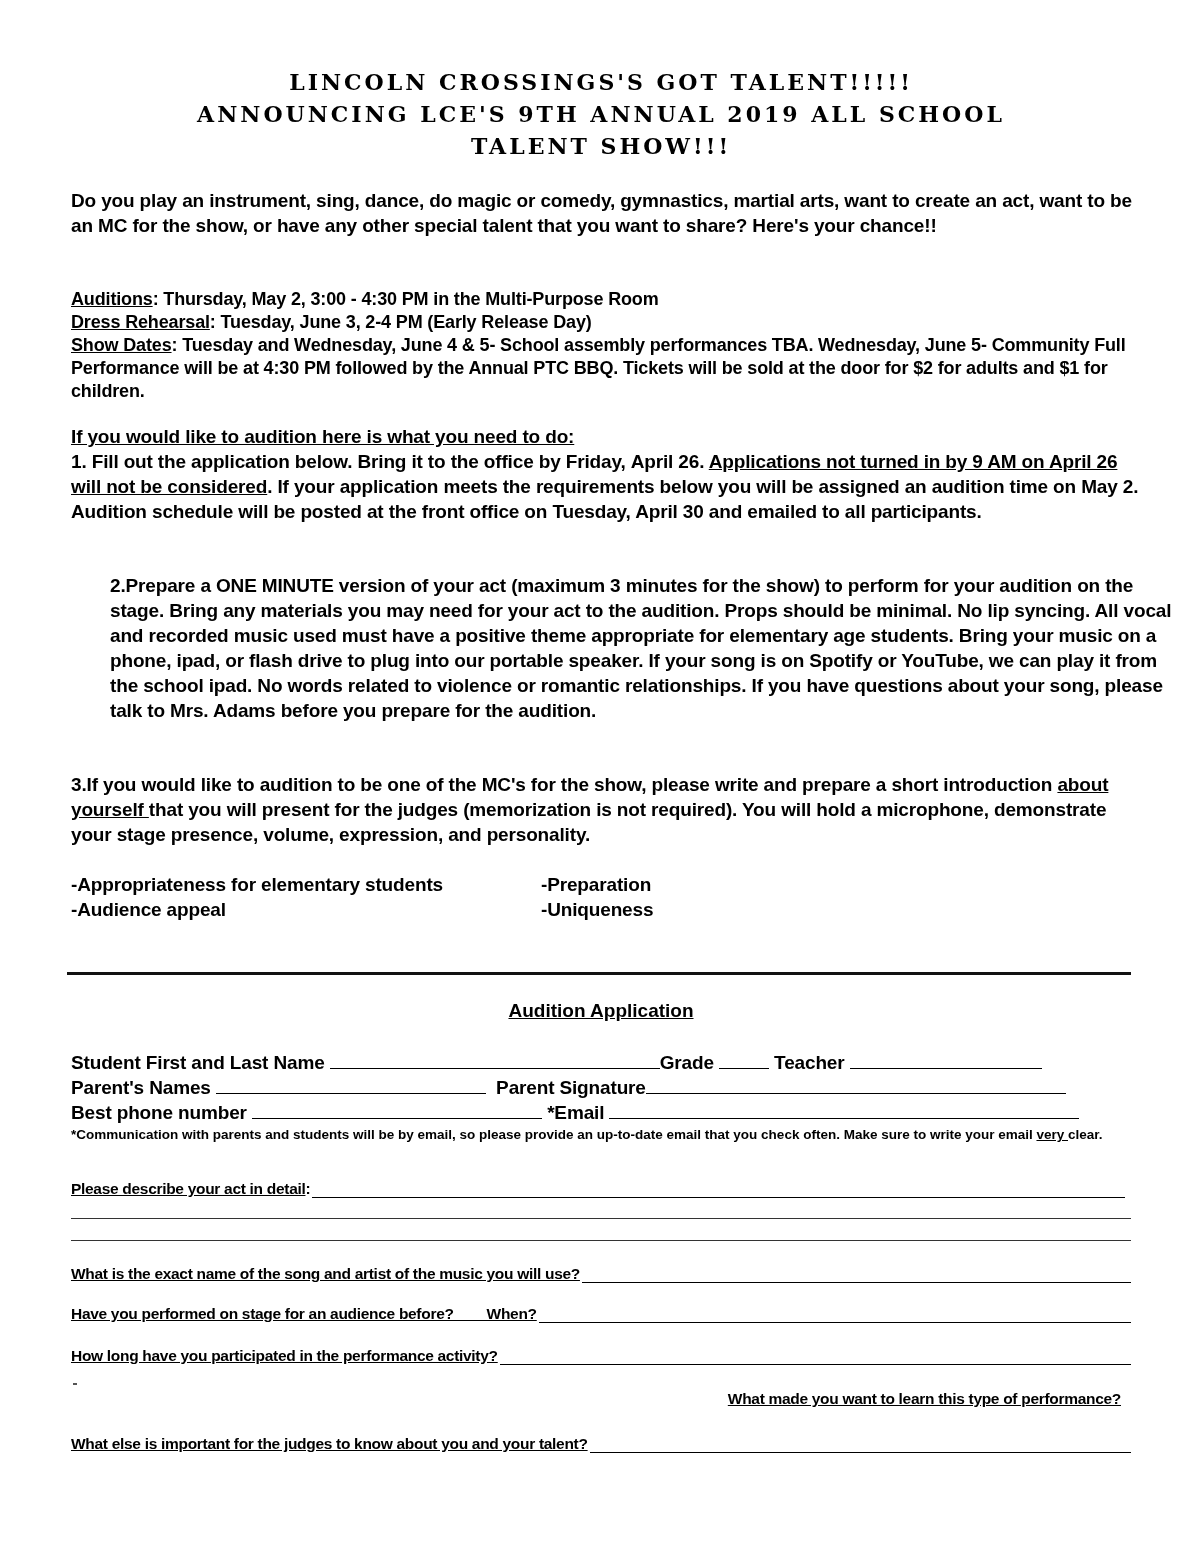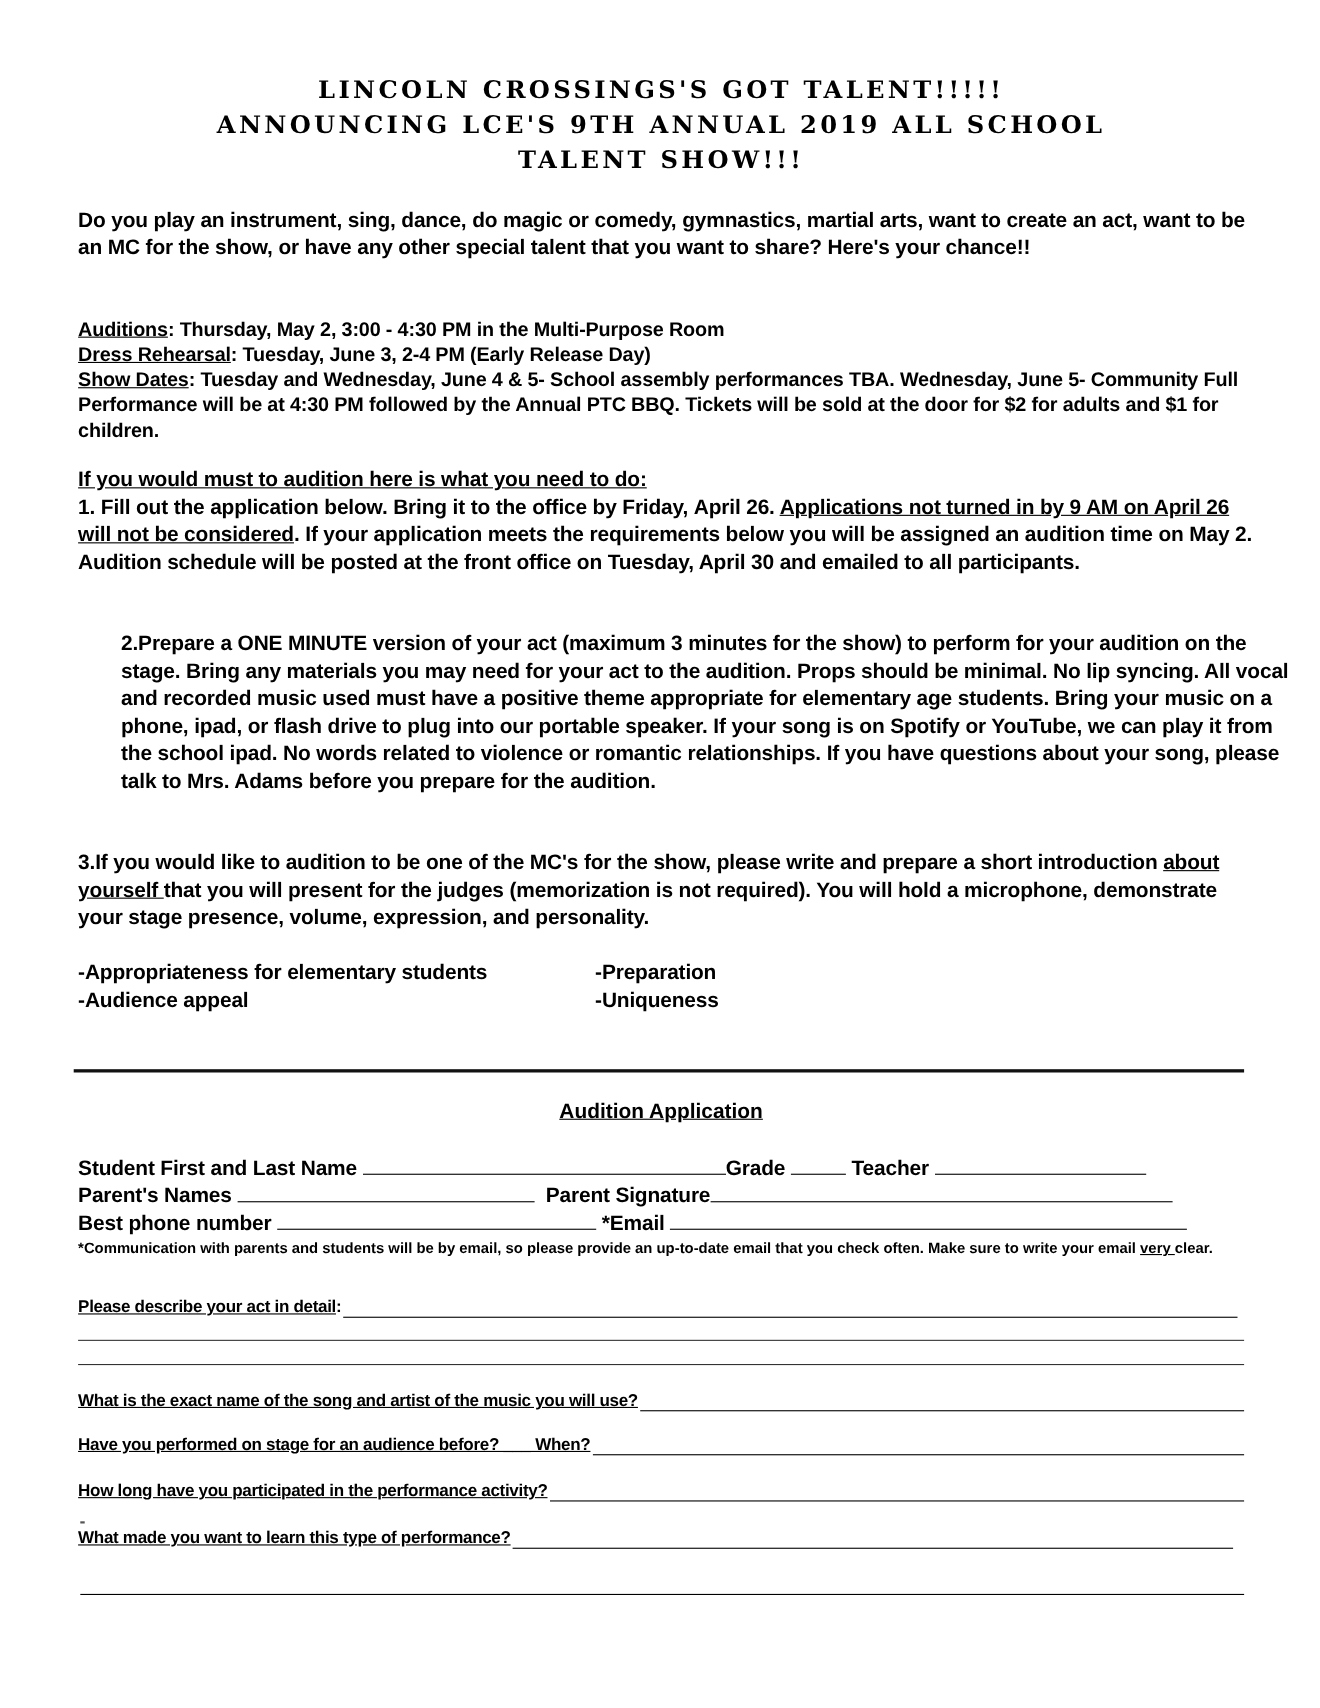--- a/index.html
+++ b/index.html
@@ -49,21 +49,21 @@
 
   <div class="p intro">Do you play an instrument, sing, dance, do magic or comedy, gymnastics, martial arts, want to create an act, want to be an MC for the show, or have any other special talent that you want to share? Here's your chance!!</div>
 
   <div class="p sched">
     <div><span class="u">Auditions</span><span>: Thursday, May 2, 3:00 - 4:30 PM in the Multi-Purpose Room</span></div>
     <div><span class="u">Dress Rehearsal</span><span>: Tuesday, June 3, 2-4 PM (Early Release Day)</span></div>
     <div><span class="u">Show Dates</span><span>: Tuesday and Wednesday, </span><span class="b">June 4 &amp; 5-</span><span> School assembly performances TBA.  </span><span class="b">Wednesday, June 5-</span><span> Community Full Performance will be at 4:30 PM followed by the Annual PTC BBQ.  Tickets will be sold at the door for $2 for adults and $1 for children.</span></div>
   </div>
 
   <div class="p step1">
-    <div class="u b">If you would must to audition here is what you need to do:</div>
+    <div class="u b">If you would like to audition here is what you need to do:</div>
     <span>1. Fill out the application below.  Bring it to the office by Friday, </span><span class="b">April 26</span><span>.   </span><span class="u">Applications not turned in by 9 AM on April 26 will not be considered</span><span>.  If your application meets the requirements below you will be assigned an audition time on May 2.  Audition schedule will be posted at the front office on Tuesday, April 30 and emailed to all participants.</span>
   </div>
 
   <div class="p step2">
     <span>2.Prepare a </span><span class="b">ONE MINUTE</span><span> version of your act (maximum 3 minutes for the show) to perform for your audition on the stage.  Bring any materials you may need for your act to the audition.  Props should be minimal. No lip syncing.  All vocal and recorded music used must have a positive theme appropriate for elementary age students.  Bring your music on a phone, ipad, or flash drive to plug into our portable speaker. If your song is on Spotify or YouTube, we can play it from the school ipad.  No words related to violence or romantic relationships. If you have questions about your song, please talk to Mrs. Adams before you prepare for the audition.</span>
   </div>
 
   <div class="p step3">
     <span>3.If you would like to audition to be one of the MC's for the show, please write and prepare a short introduction </span><span class="u">about yourself </span><span> that you will present for the judges (memorization is not required).  You will hold a microphone, demonstrate your stage presence, volume, expression, and personality.</span>
   </div>
@@ -113,21 +113,22 @@
   </div>
   <div class="q" style="top:1305px;align-items:flex-end;">
     <span class="ql">Have you performed on stage for an audience before? ___ When?</span>
       <span class="qline"></span>
   </div>
   <div class="q" style="top:1347px;">
     <span class="ql">How long have you participated in the performance activity? </span>
       <span class="qline"></span>
   </div>
   <div class="dot" style="left:2px;"></div>
-  <div class="q" style="top:1390px; width:1050px;">
+  <div class="q" style="top:1390px; width:1050px;flex-direction:column;">
     <span class="ql">What made you want to learn this type of performance?</span>
       <span class="qline"></span>
   </div>
   <div class="q" style="top:1435px;">
+    <span class="ql">What else is important for the judges to know about you and your talent?</span>
       <span class="qline"></span>
   </div>
 
 </div>
 
 </body></html>

